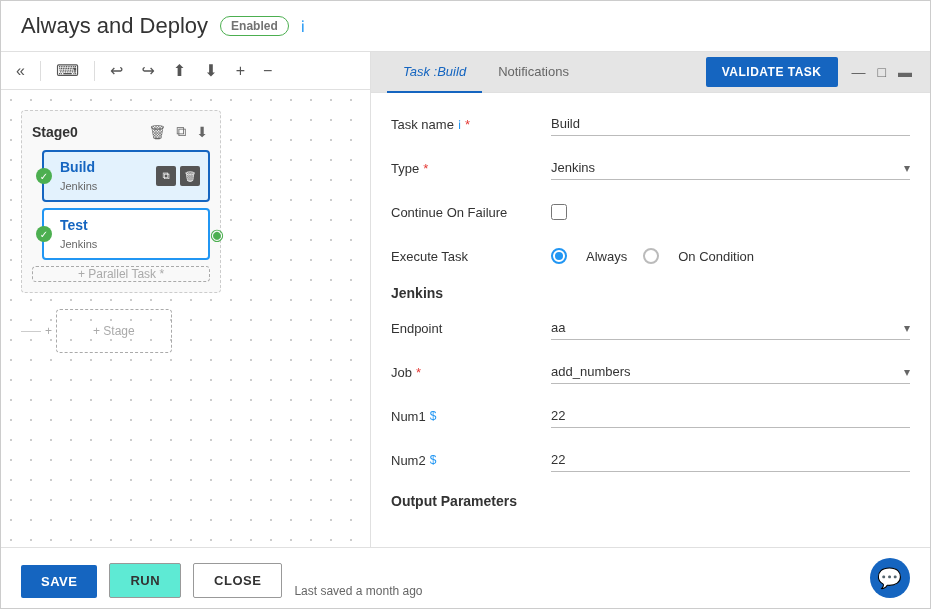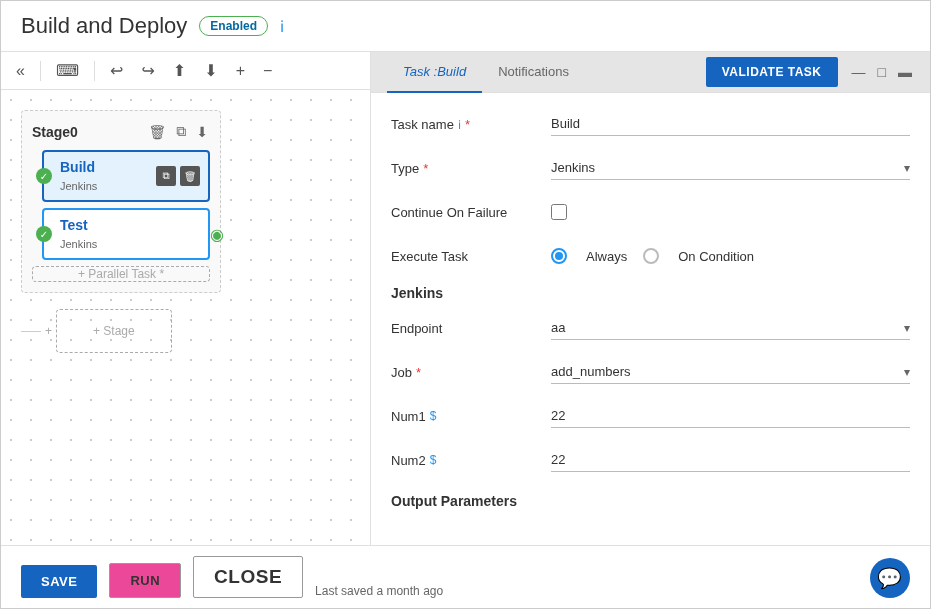--- a/index.html
+++ b/index.html
@@ -23,21 +23,21 @@
       background: #fff;
       gap: 12px;
     }
     .header-title {
       font-size: 22px;
       font-weight: 400;
       color: #333;
     }
     .enabled-badge {
       border: 1.5px solid #4caf50;
-      color: #0369a1;
+      color: #737373;
       border-radius: 12px;
       padding: 2px 10px;
       font-size: 12px;
       font-weight: 600;
     }
     .info-icon {
       color: #2196f3;
       font-size: 16px;
       cursor: pointer;
     }
@@ -396,36 +396,36 @@
       color: white;
       border: none;
       padding: 9px 20px;
       font-size: 13px;
       font-weight: 700;
       cursor: pointer;
       border-radius: 2px;
       letter-spacing: 0.5px;
     }
     .run-btn {
-      background: #ec4899;
+      background: #5eead4;
       color: #333;
       border: 1px solid #999;
       padding: 9px 20px;
       font-size: 13px;
       font-weight: 600;
       cursor: pointer;
       border-radius: 2px;
       letter-spacing: 0.5px;
     }
     .close-btn {
       background: #fff;
       color: #333;
       border: 1px solid #999;
       padding: 9px 20px;
-      font-size: 19px;
+      font-size: 13px;
       font-weight: 600;
       cursor: pointer;
       border-radius: 2px;
       letter-spacing: 0.5px;
     }
     .last-saved {
       font-size: 12px;
       color: #666;
     }
     .chat-icon {
@@ -445,21 +445,21 @@
     .divider-row {
       margin-bottom: 10px;
     }
   </style>
 </head>
 <body>
 
 <div class="app-container">
 
   <div class="header">
-    <span class="header-title">Build and Deploy</span>
+    <span class="header-title">Always and Deploy</span>
     <span class="enabled-badge">Enabled</span>
     <span class="info-icon">ℹ</span>
   </div>
 
   <div class="main-content">
 
     <div class="left-panel">
 
       <div class="toolbar">
         <button class="toolbar-btn">«</button>

